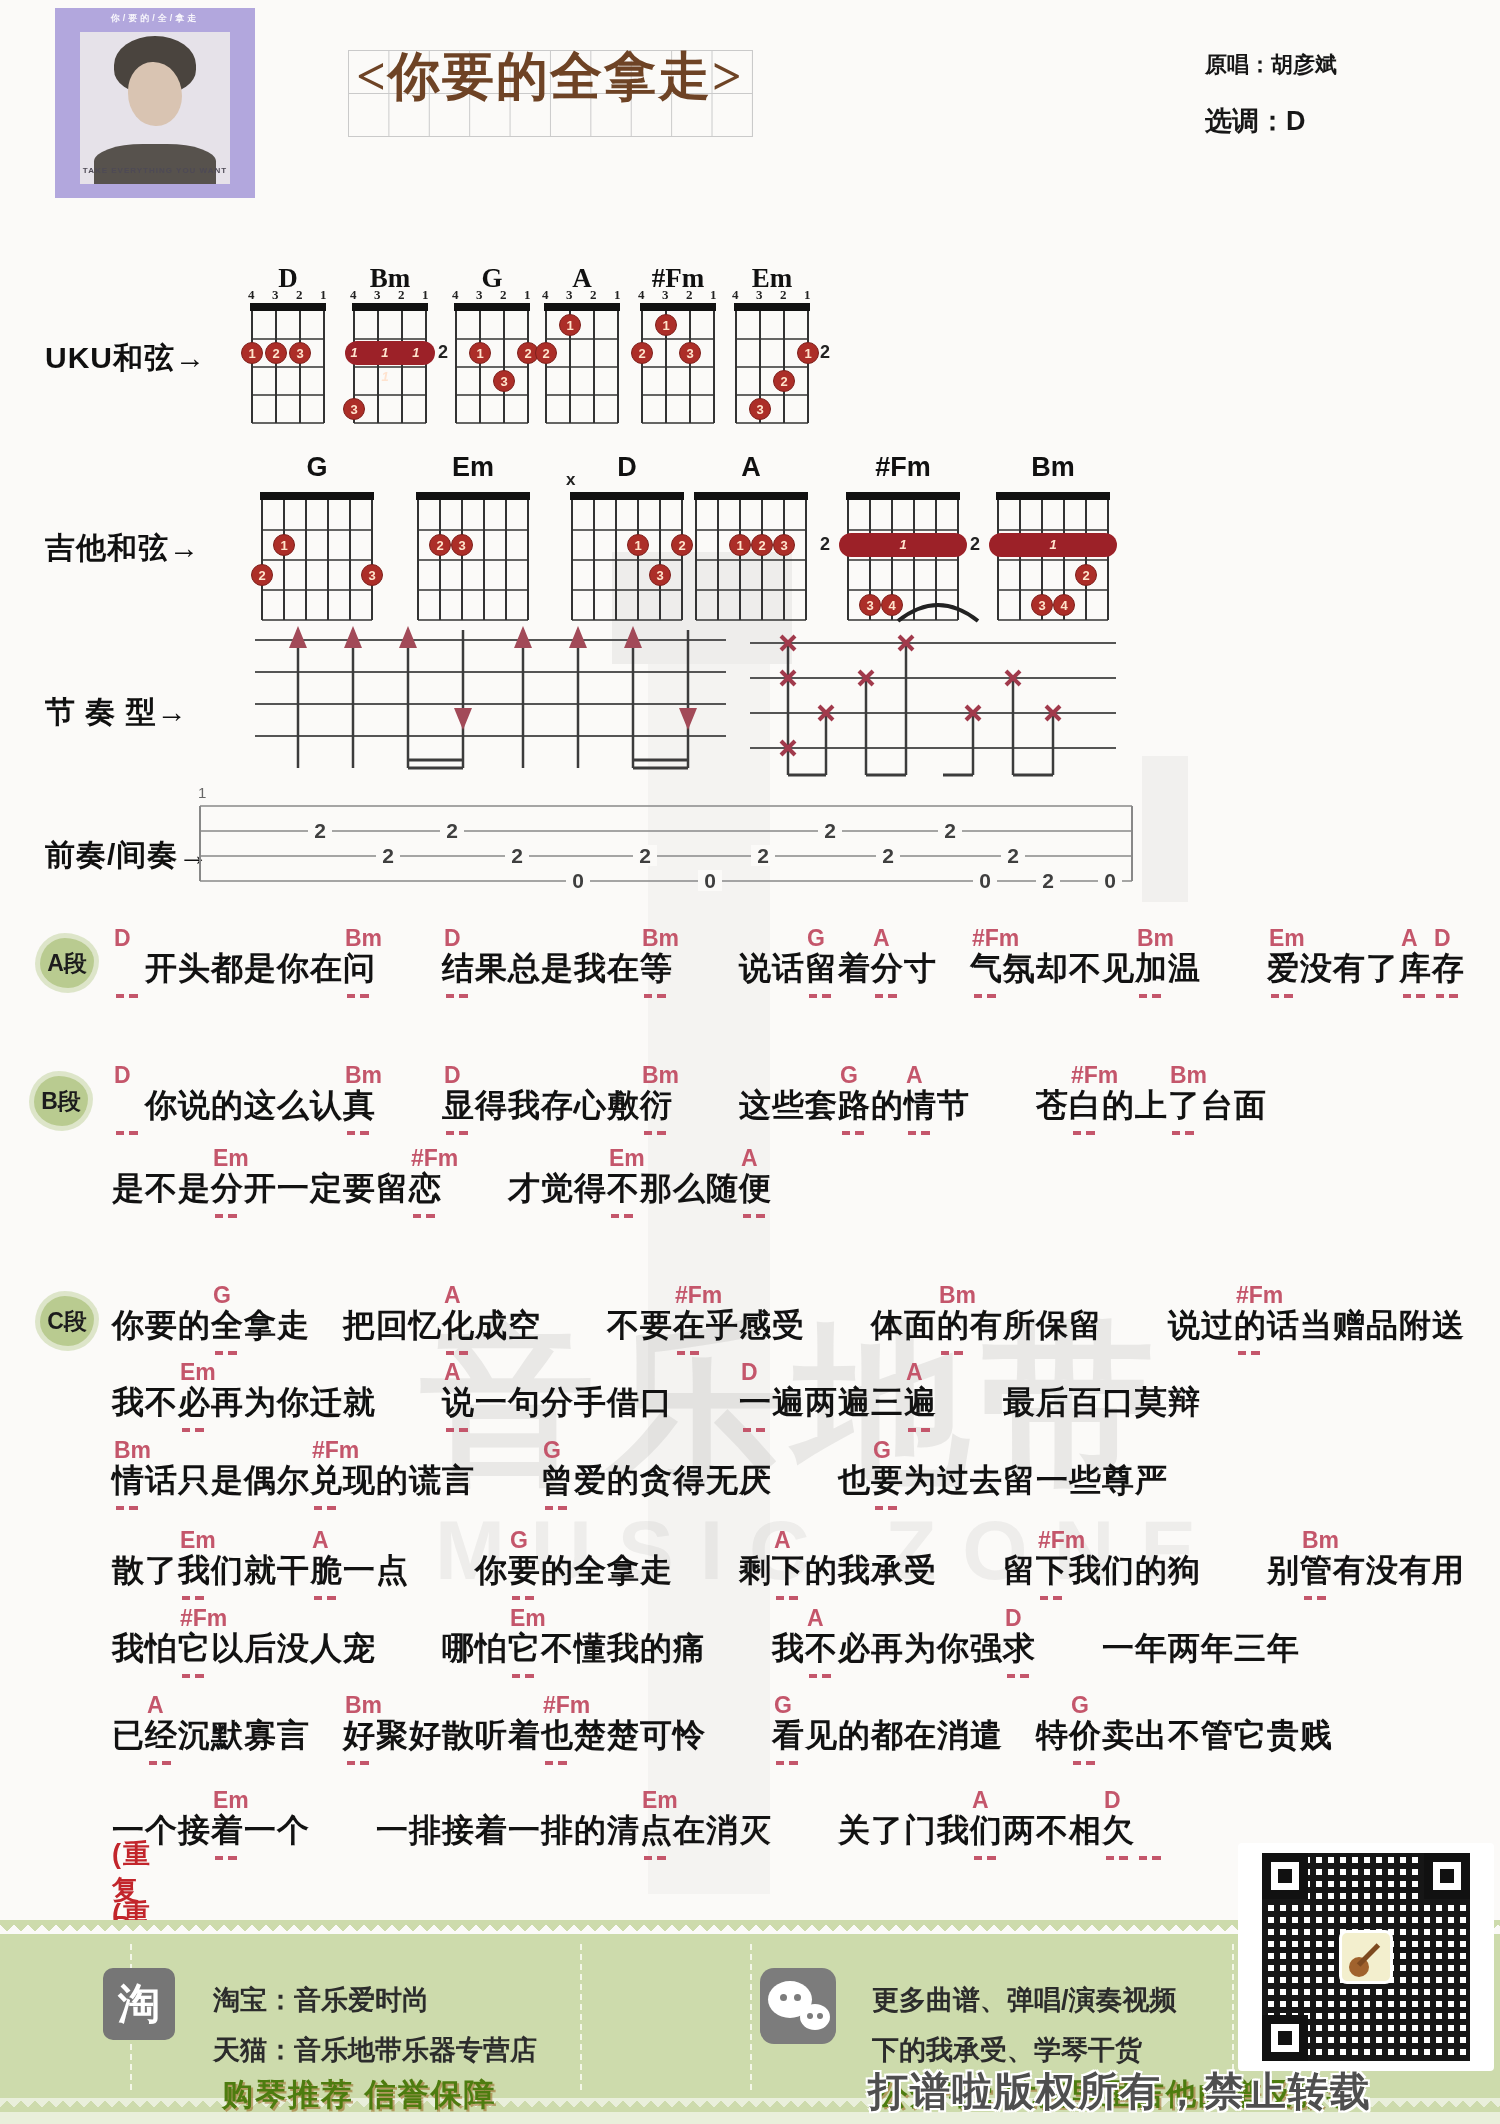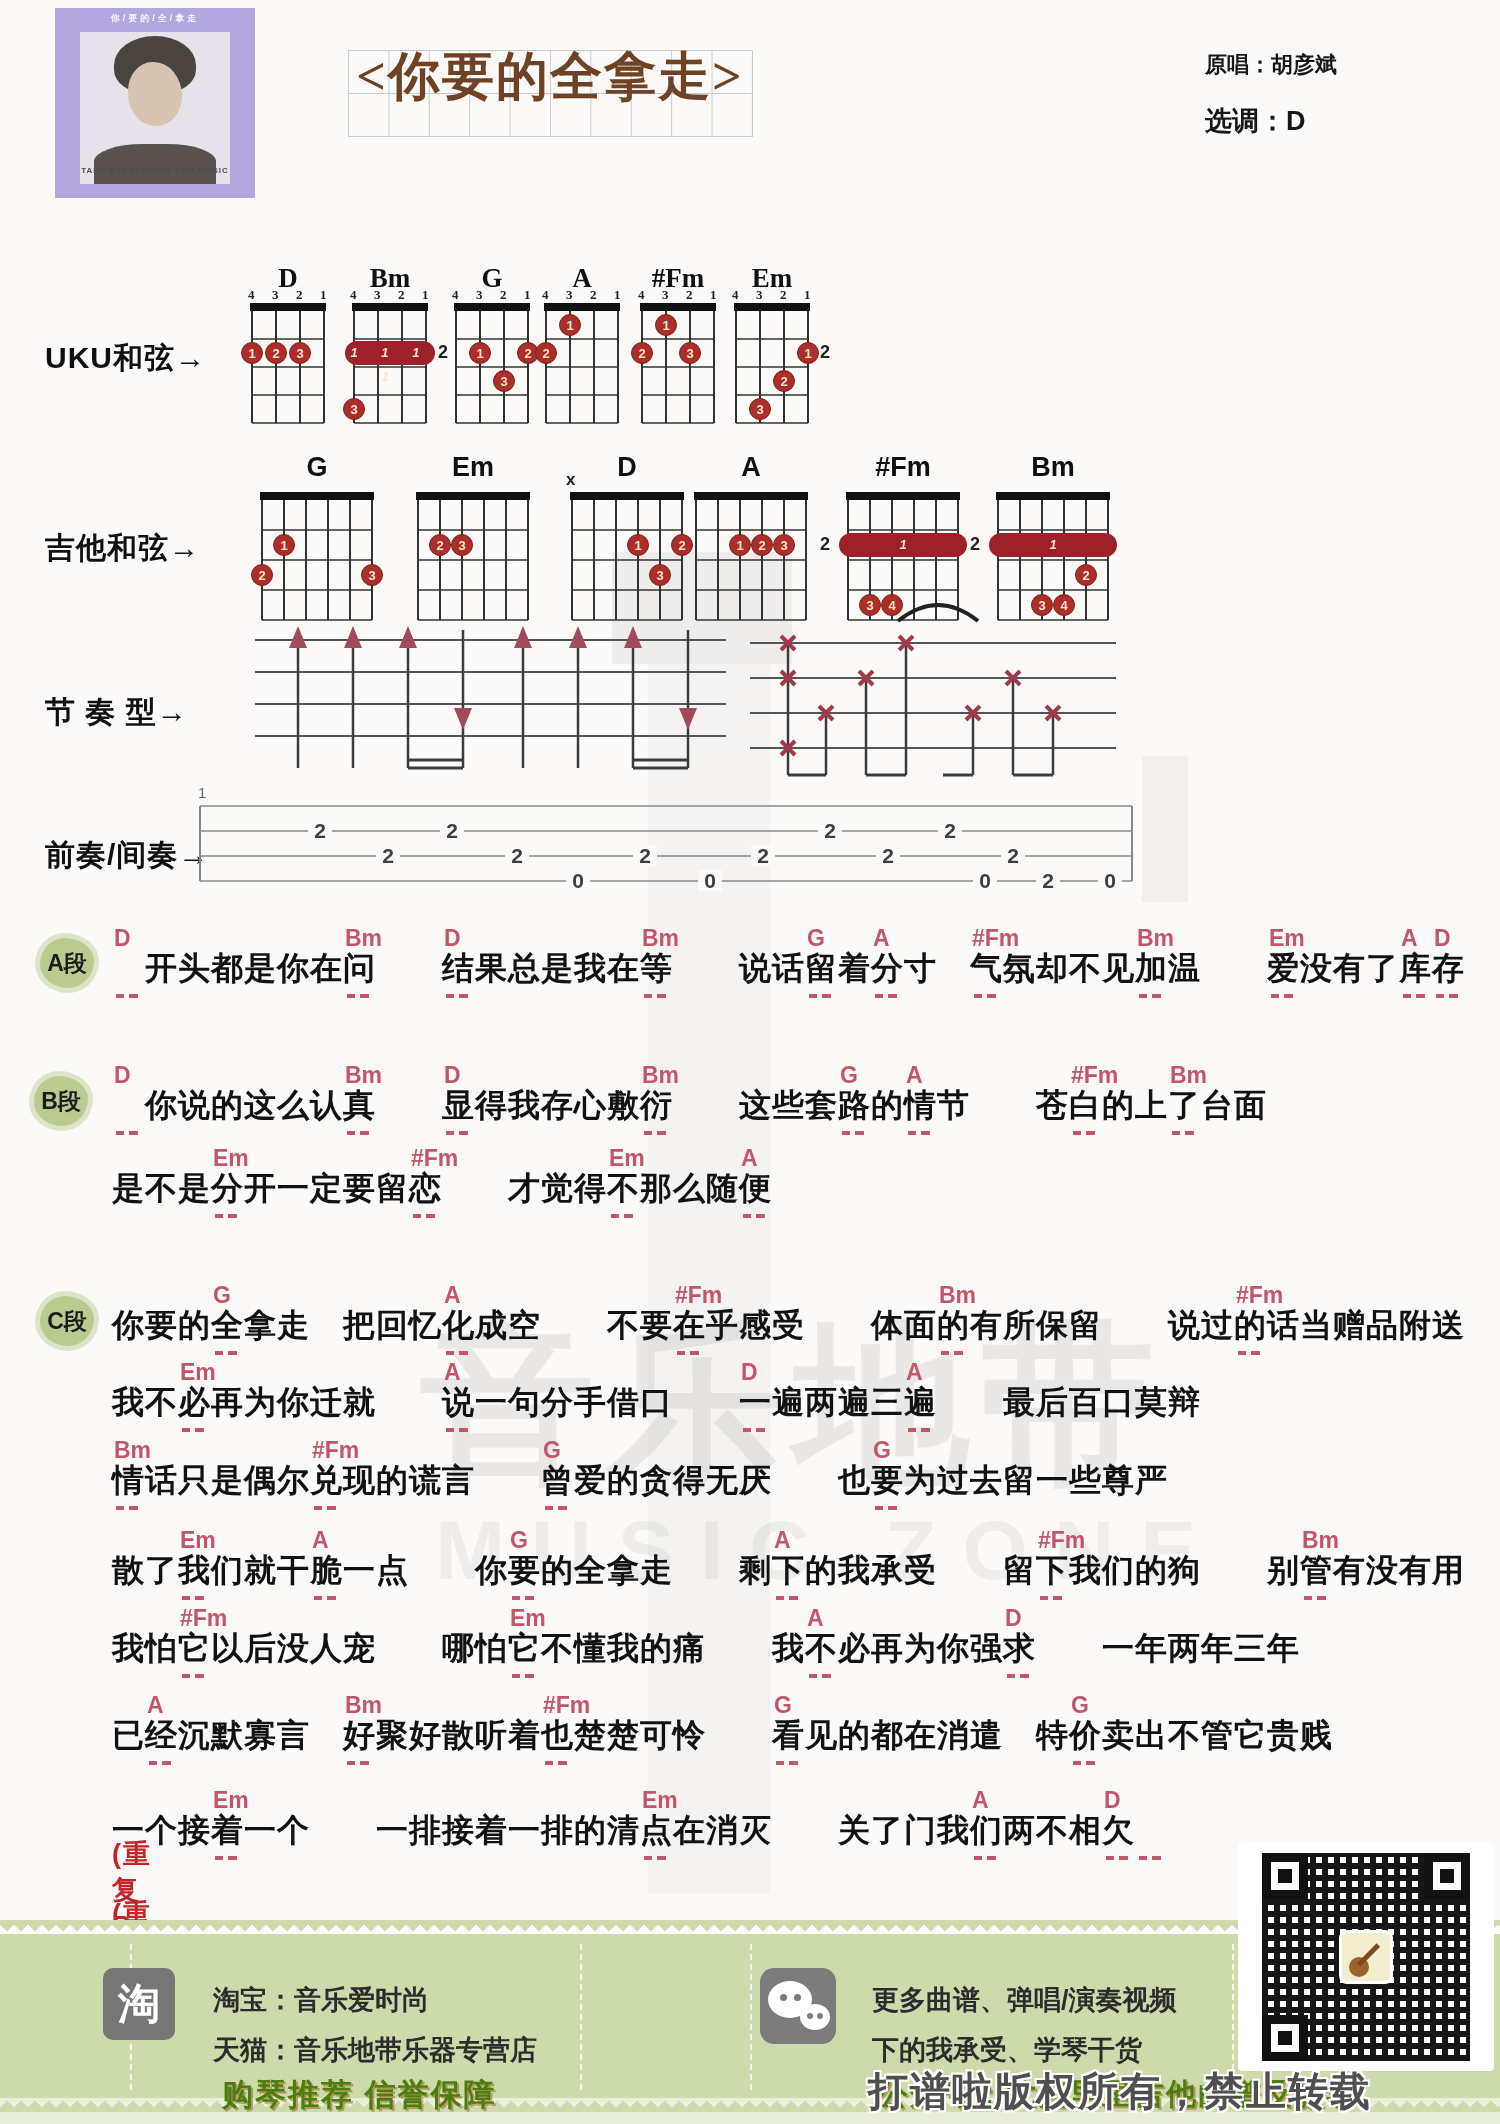--- a/index.html
+++ b/index.html
@@ -99,21 +99,21 @@
   <div class="abs wm wm-band3"></div>
   <div class="abs wm wm-cn">音乐地带</div>
   <div class="abs wm wm-en">MUSIC ZONE</div>
 
   <div class="abs album z1">
     <div class="abs album-toptext">你/要的/全/拿走</div>
     <div class="abs photo">
       <div class="abs hair"></div>
       <div class="abs face"></div>
       <div class="abs torso"></div>
-      <div class="abs album-caption">TAKE EVERYTHING YOU MUSIC</div>
+      <div class="abs album-caption">TAKE EVERYTHING YOU WANT</div>
     </div>
   </div>
   <div class="abs title-grid z1"></div>
   <div class="abs song-title z1">&lt;你要的全拿走&gt;</div>
   <div class="abs artist z1">原唱：胡彦斌</div>
   <div class="abs keyinfo z1">选调：D</div>
 
   <div class="abs rowlabel z1" style="left:45px;top:338px;">UKU和弦→</div>
   <div class="abs rowlabel z1" style="left:45px;top:528px;">吉他和弦→</div>
   <div class="abs rowlabel z1" style="left:45px;top:692px;">节 奏 型→</div>

